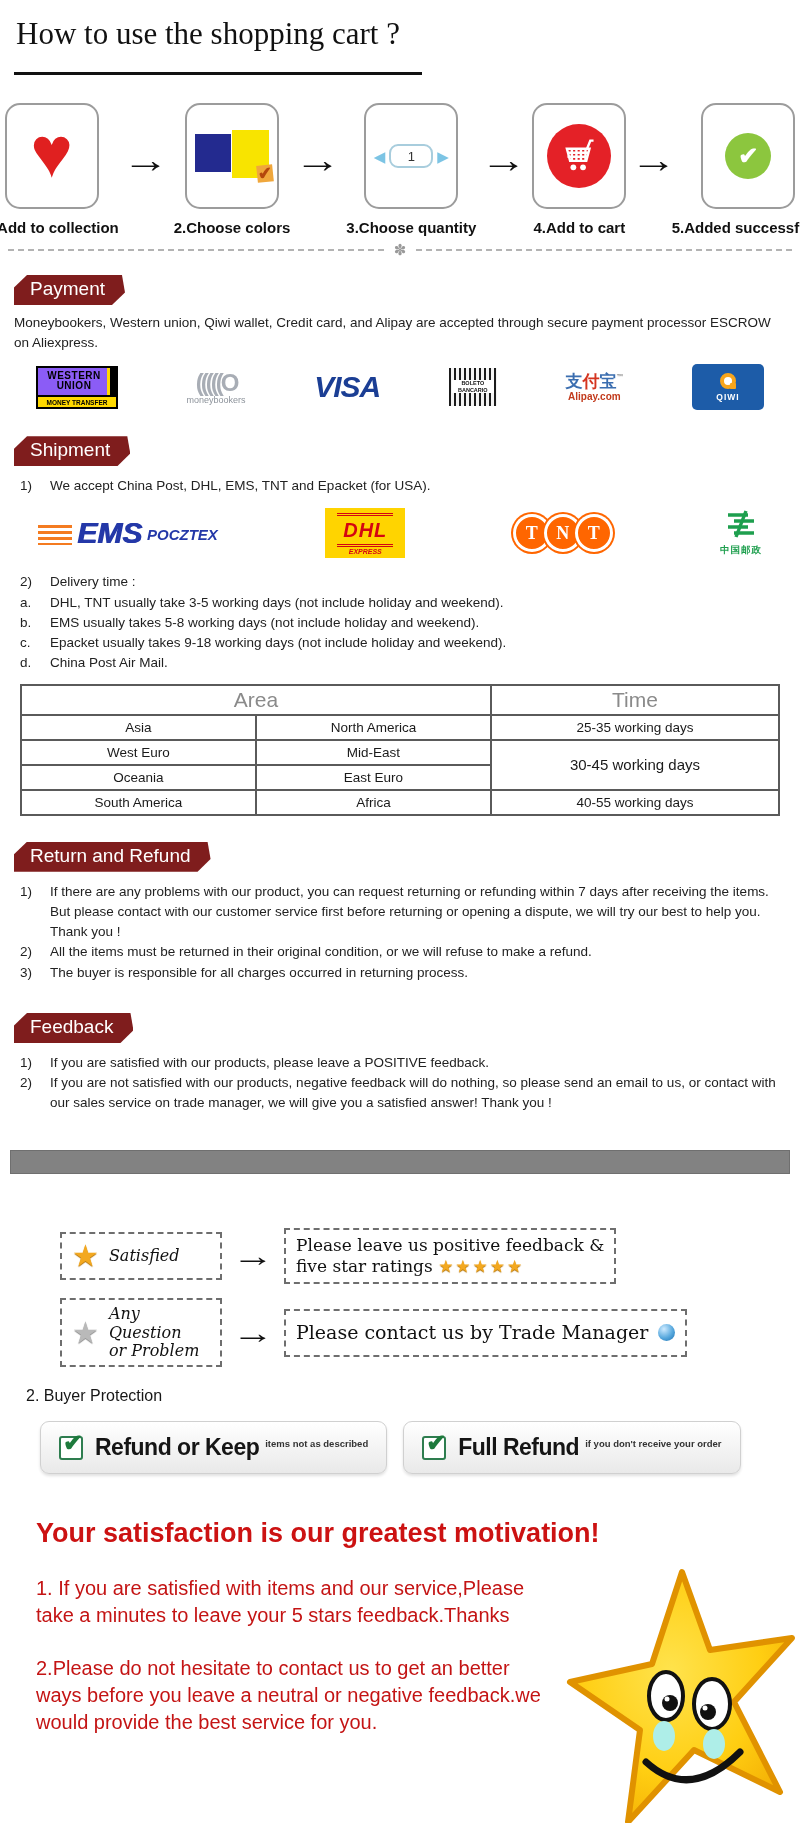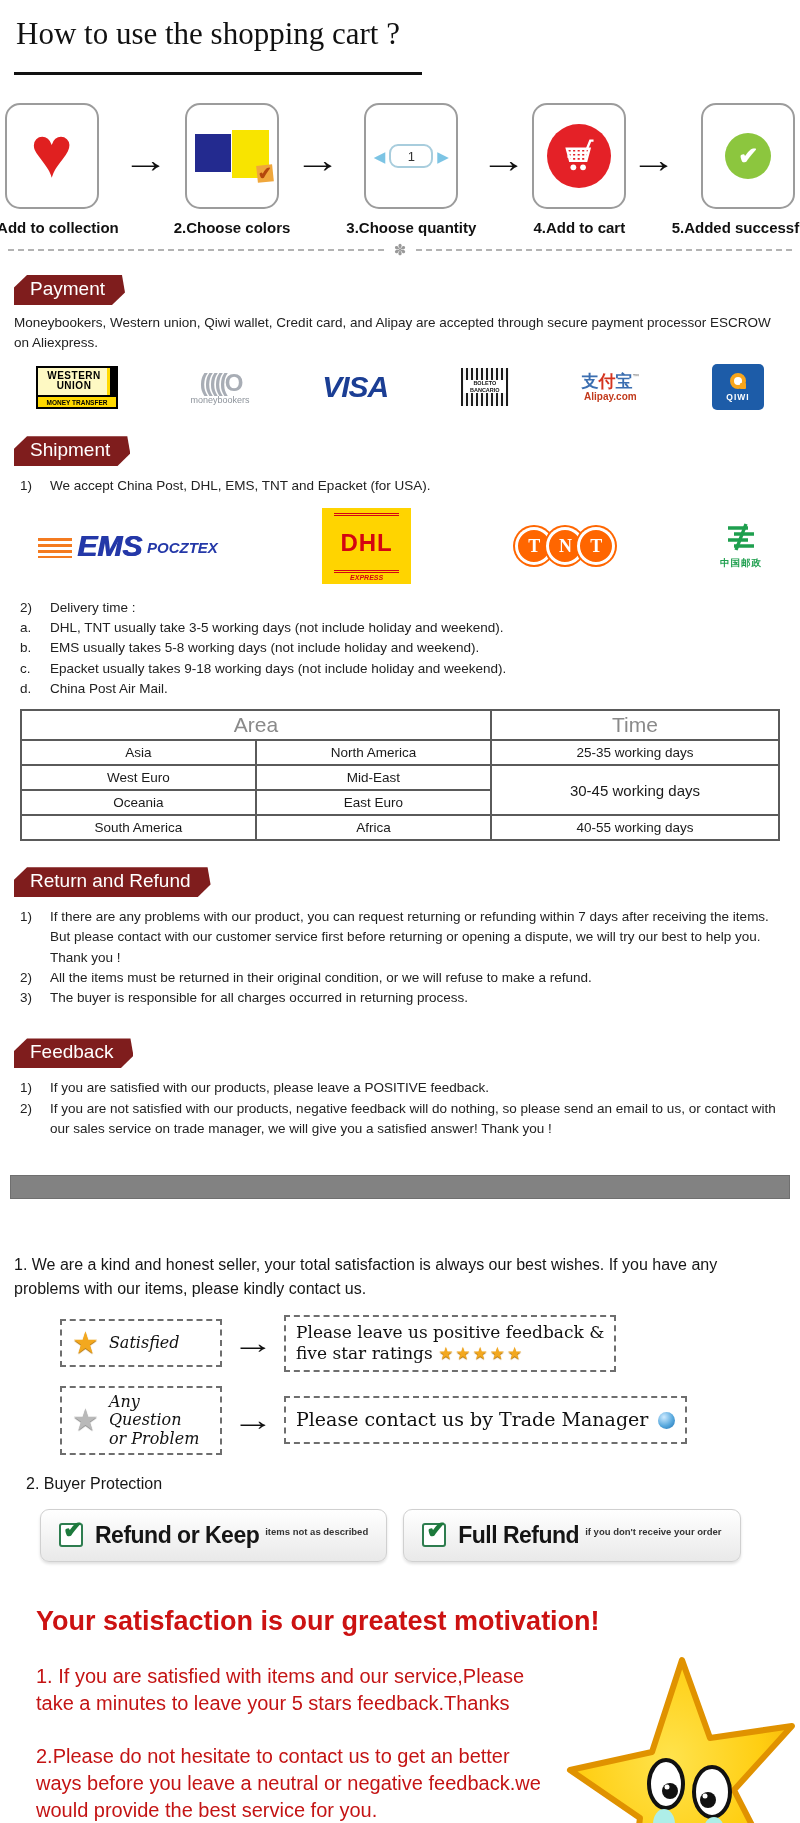--- a/index.html
+++ b/index.html
@@ -48,54 +48,54 @@
 
   
   .p { font-size:13.5px; line-height:1.45; color:#222; margin-top:8px; }
   .nitem { display:flex; font-size:13.5px; line-height:1.5; color:#222; }
   .nitem .n { flex:0 0 36px; padding-left:6px; }
   .nitem .t { flex:1; padding-right:4px; }
 
   
   .paylogos { display:flex; align-items:center; justify-content:space-between; margin:12px 22px 0; }
   .wu { background:#000; padding:2px; width:82px; }
-  .wu-top { background:#fef9c3; color:#000; font-weight:900; font-size:10px; line-height:1.05;
+  .wu-top { background:#8b5cf6; color:#000; font-weight:900; font-size:10px; line-height:1.05;
             text-align:center; padding:3px 2px; letter-spacing:.5px;
             border-right:6px solid #000; box-shadow:inset -3px 0 0 #ffd900; }
   .wu-bot { background:#ffd900; border-top:2px solid #000; color:#000; font-weight:700; font-size:6.5px;
             text-align:center; padding:2px 0 1px; }
   .mb { text-align:center; color:#9aa0a8; }
   .mb-arcs { font-size:24px; letter-spacing:-3px; color:#a8adb5; font-weight:700; }
   .mb-label { font-size:9px; color:#8d939b; margin-top:-2px; }
   .visa { font-style:italic; font-weight:900; font-size:30px; color:#1b3e94; letter-spacing:-1px; }
   .boleto { width:48px; text-align:center; position:relative;
             background:repeating-linear-gradient(90deg,#1b1b1b 0 2px,#f4f4f4 2px 5px); height:38px; }
   .boleto-label { position:absolute; left:3px; right:3px; top:12px; background:#fff; font-size:5.5px;
                   font-weight:900; color:#111; line-height:1.2; }
   .alipay { text-align:center; line-height:1; }
   .alipay-cn { font-size:17px; font-weight:900; }
   .alipay-cn .c0, .alipay-cn .c2 { color:#3b6eb0; } .alipay-cn .c1 { color:#d4341f; }
   .alipay-tm { font-size:7px; color:#888; vertical-align:top; }
   .alipay-label { font-size:10px; font-weight:700; color:#c23a1c; margin-top:2px; }
-  .qiwi { width:52px; height:46px; background:#1d5ca8; border-radius:5px; display:flex; flex-direction:column;
+  .qiwi { width:72px; height:46px; background:#1d5ca8; border-radius:5px; display:flex; flex-direction:column;
           align-items:center; justify-content:center; }
   .qiwi-q { width:16px; height:16px; border-radius:50%; border:4px solid #f8a51b; background:#fff; position:relative; }
   .qiwi-q::after { content:""; position:absolute; right:-4px; bottom:-4px; width:6px; height:6px; background:#f8a51b; border-radius:1px; }
   .qiwi-label { color:#fff; font-size:8.5px; font-weight:900; letter-spacing:1px; margin-top:3px; }
 
   
   .shiplogos { display:flex; align-items:center; justify-content:space-between; margin:12px 24px 0; }
   .ems { display:flex; align-items:flex-end; gap:5px; }
   .ems-stripes { width:34px; height:20px; background:repeating-linear-gradient(180deg,#f47b20 0 3px,#fff 3px 6px); }
   .ems-name { font-style:italic; font-weight:900; font-size:30px; line-height:.8; color:#2438a8;
               text-shadow:1px 0 #2438a8; }
   .ems-sub { font-style:italic; font-weight:900; font-size:15px; color:#2438a8; padding-bottom:2px; }
   .dhl { background:#ffd400; padding:5px 12px 3px; text-align:center; }
-  .dhl-name { font-weight:900; font-size:24px; line-height:.9; color:#d40511; letter-spacing:1px;
-              border-top:3px double #d40511; border-bottom:3px double #d40511; padding:16px 6px; }
+  .dhl-name { font-style:italic; font-weight:900; font-size:20px; line-height:.9; color:#d40511; letter-spacing:1px;
+              border-top:3px double #d40511; border-bottom:3px double #d40511; padding:5px 6px; }
   .dhl-sub { font-style:italic; font-size:7px; font-weight:700; color:#d40511; margin-top:1px; }
   .tnt { display:flex; }
   .tnt-c { width:38px; height:38px; border-radius:50%; background:#f60; box-shadow:inset 0 0 0 3px #fff, 0 0 0 2px #f60;
            display:flex; align-items:center; justify-content:center; font-family:"Liberation Serif",serif;
            font-weight:900; font-size:18px; color:#fff; }
   .tnt-c + .tnt-c { margin-left:-7px; }
   .cnpost { text-align:center; }
   .cnpost-label { font-size:9.5px; font-weight:700; color:#1e9f4e; margin-top:1px; letter-spacing:1px; }
 
   
@@ -351,21 +351,20 @@
     </div>
     <div class="nitem">
       <span class="n">2)</span>
       <span class="t">If you are not satisfied with our products, negative feedback will do nothing, so please send an email to us, or contact with our sales service on trade manager, we will give you a satisfied answer! Thank you !</span>
     </div>
   </div>
 
   <div class="graybar"></div>
 
   <div class="seller">
-    <div class="intro">1. We are a kind and honest seller, your total satisfaction is always our best wishes. If you have any problems with our items, please kindly contact us.</div>
 
     <div class="srow">
       <div class="dash-box left">
         <span class="star-badge gold">★</span>
         <span class="script">Satisfied</span>
       </div>
       <span class="srow-arrow">→</span>
       <div class="dash-box right">
         <div class="serif-msg">
           <div>Please leave us positive feedback &amp;</div>

